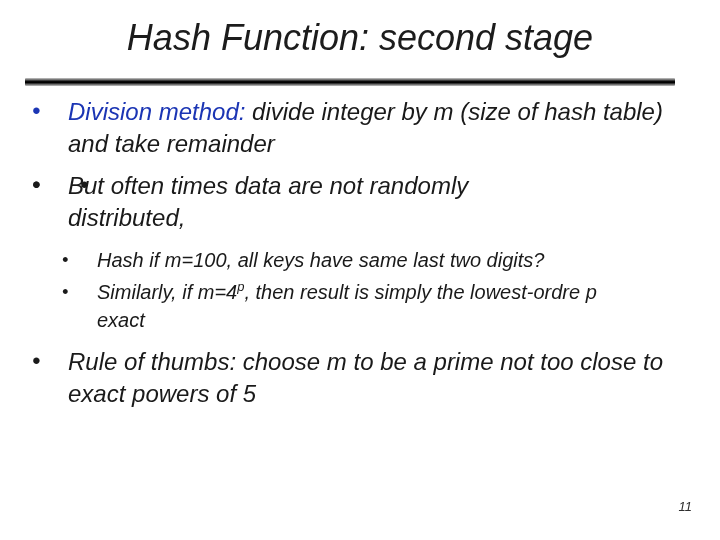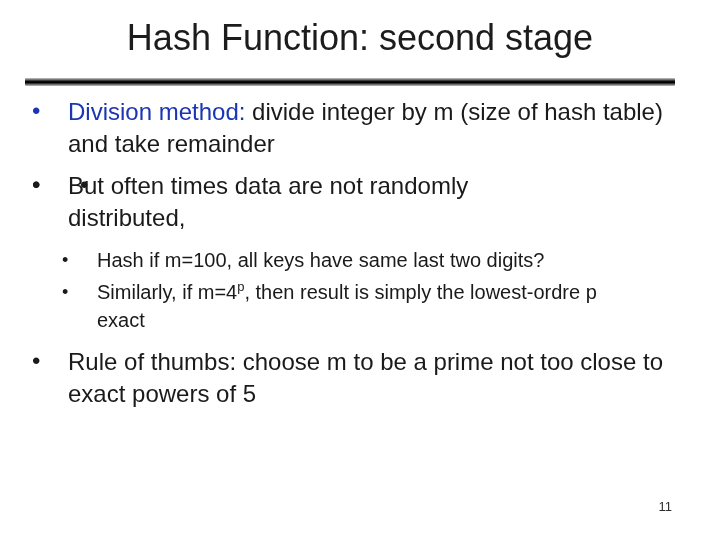--- a/index.html
+++ b/index.html
@@ -13,20 +13,21 @@
     background: #ffffff;
     font-family: "Liberation Sans", sans-serif;
     color: #1a1a1a;
     position: relative;
   }
   .slide {
     width: 720px;
     height: 532px;
     position: relative;
     overflow: hidden;
+    font-style: italic;
   }
   .title {
     margin: 16px 20px 0 20px;
     text-align: center;
     font-size: 36px;
     line-height: 44px;
     color: #1c1c1c;
     letter-spacing: 0px;
     white-space: nowrap;
   }
@@ -67,21 +68,21 @@
   #i5 { margin-top: 12px; }
   #i6 { margin-top: 4px; max-width: 545px; }
   #i7 { margin-top: 12px; }
   sup {
     font-size: 13px;
     vertical-align: super;
     line-height: 0;
   }
   .page-number {
     position: absolute;
-    right: 48px;
+    right: 28px;
     top: 499px;
     font-size: 13px;
     color: #2e2e2e;
   }
 </style>
 </head>
 <body>
 
 <div class="slide">
 

